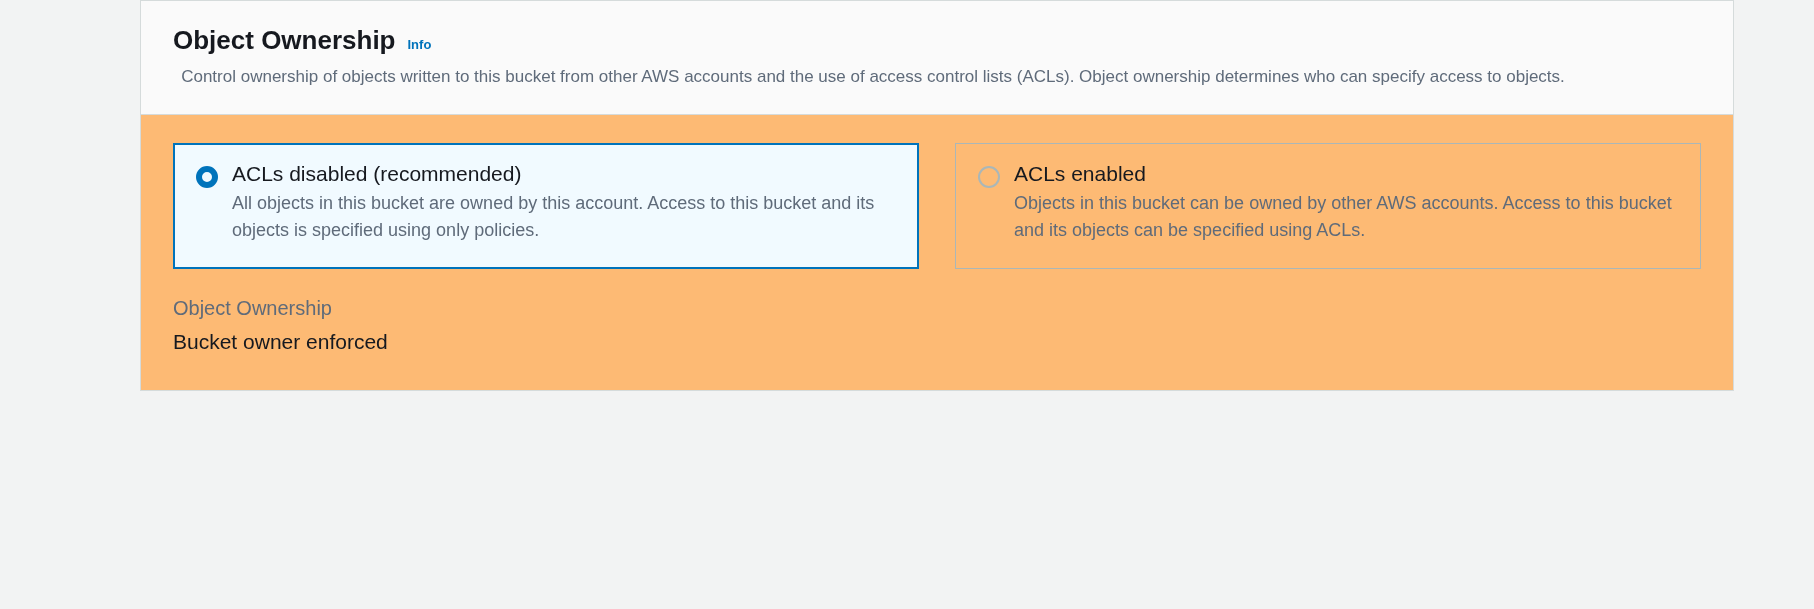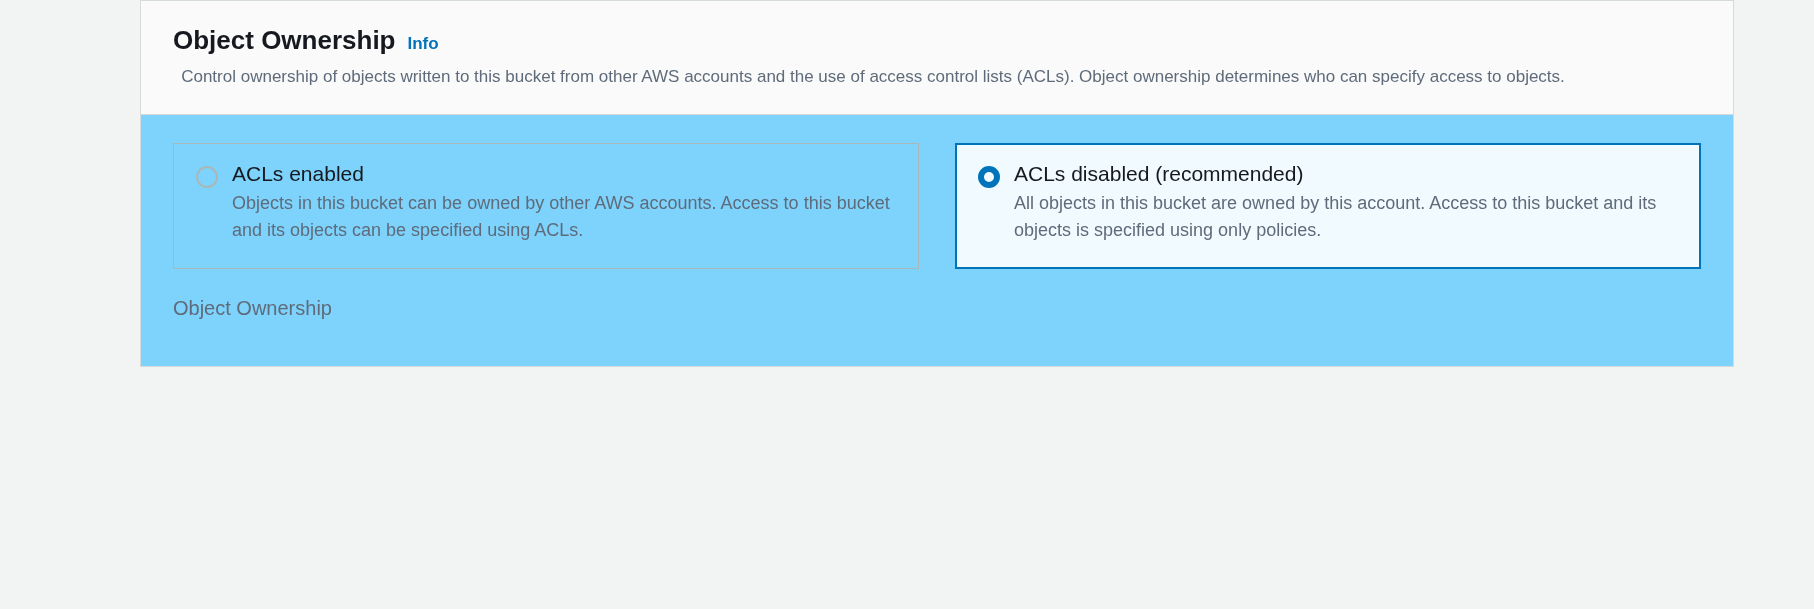--- a/index.html
+++ b/index.html
@@ -8,21 +8,21 @@
       padding: 0;
     }
     body {
       font-family: "Amazon Ember", "Helvetica Neue", Arial, sans-serif;
       background: #f2f3f3;
       padding: 0 80px 20px 80px;
       color: #16191f;
       width: 1814px;
     }
     .panel {
-      background: #7dd3fc;
+      background: #fdba74;
       border: 1px solid #d5dbdb;
       margin-left: 60px;
     }
     .panel-header {
       padding: 24px 32px;
       border-bottom: 1px solid #d5dbdb;
       background: #fafafa;
     }
     .title-row {
       display: flex;
@@ -30,21 +30,21 @@
       gap: 12px;
       margin-bottom: 8px;
     }
     .panel-title {
       font-size: 26px;
       font-weight: 700;
       color: #16191f;
     }
     .info-link {
       color: #0073bb;
-      font-size: 17px;
+      font-size: 13px;
       font-weight: 700;
       cursor: pointer;
       text-decoration: none;
     }
     .panel-desc {
       font-size: 17px;
       color: #5f6b7a;
       line-height: 1.5;
       max-width: 1400px;
       text-align: center;
@@ -117,32 +117,33 @@
   <div class="panel-header">
     <div class="title-row">
       <h2 class="panel-title">Object Ownership</h2>
       <a class="info-link">Info</a>
     </div>
     <p class="panel-desc">Control ownership of objects written to this bucket from other AWS accounts and the use of access control lists (ACLs). Object ownership determines who can specify access to objects.</p>
   </div>
   <div class="panel-body">
     <div class="options-row">
 
+      <label class="option-card selected">
+        <span class="radio-outer"></span>
+        <div class="option-content">
+          <div class="option-title">ACLs disabled (recommended)</div>
+          <div class="option-desc">All objects in this bucket are owned by this account. Access to this bucket and its objects is specified using only policies.</div>
+        </div>
+      </label>
+
       <label class="option-card">
         <span class="radio-outer"></span>
         <div class="option-content">
           <div class="option-title">ACLs enabled</div>
           <div class="option-desc">Objects in this bucket can be owned by other AWS accounts. Access to this bucket and its objects can be specified using ACLs.</div>
         </div>
       </label>
 
-      <label class="option-card selected">
-        <span class="radio-outer"></span>
-        <div class="option-content">
-          <div class="option-title">ACLs disabled (recommended)</div>
-          <div class="option-desc">All objects in this bucket are owned by this account. Access to this bucket and its objects is specified using only policies.</div>
-        </div>
-      </label>
-
     </div>
     <div class="field-label">Object Ownership</div>
+    <div class="field-value">Bucket owner enforced</div>
   </div>
 </div>
 
 </body></html>

